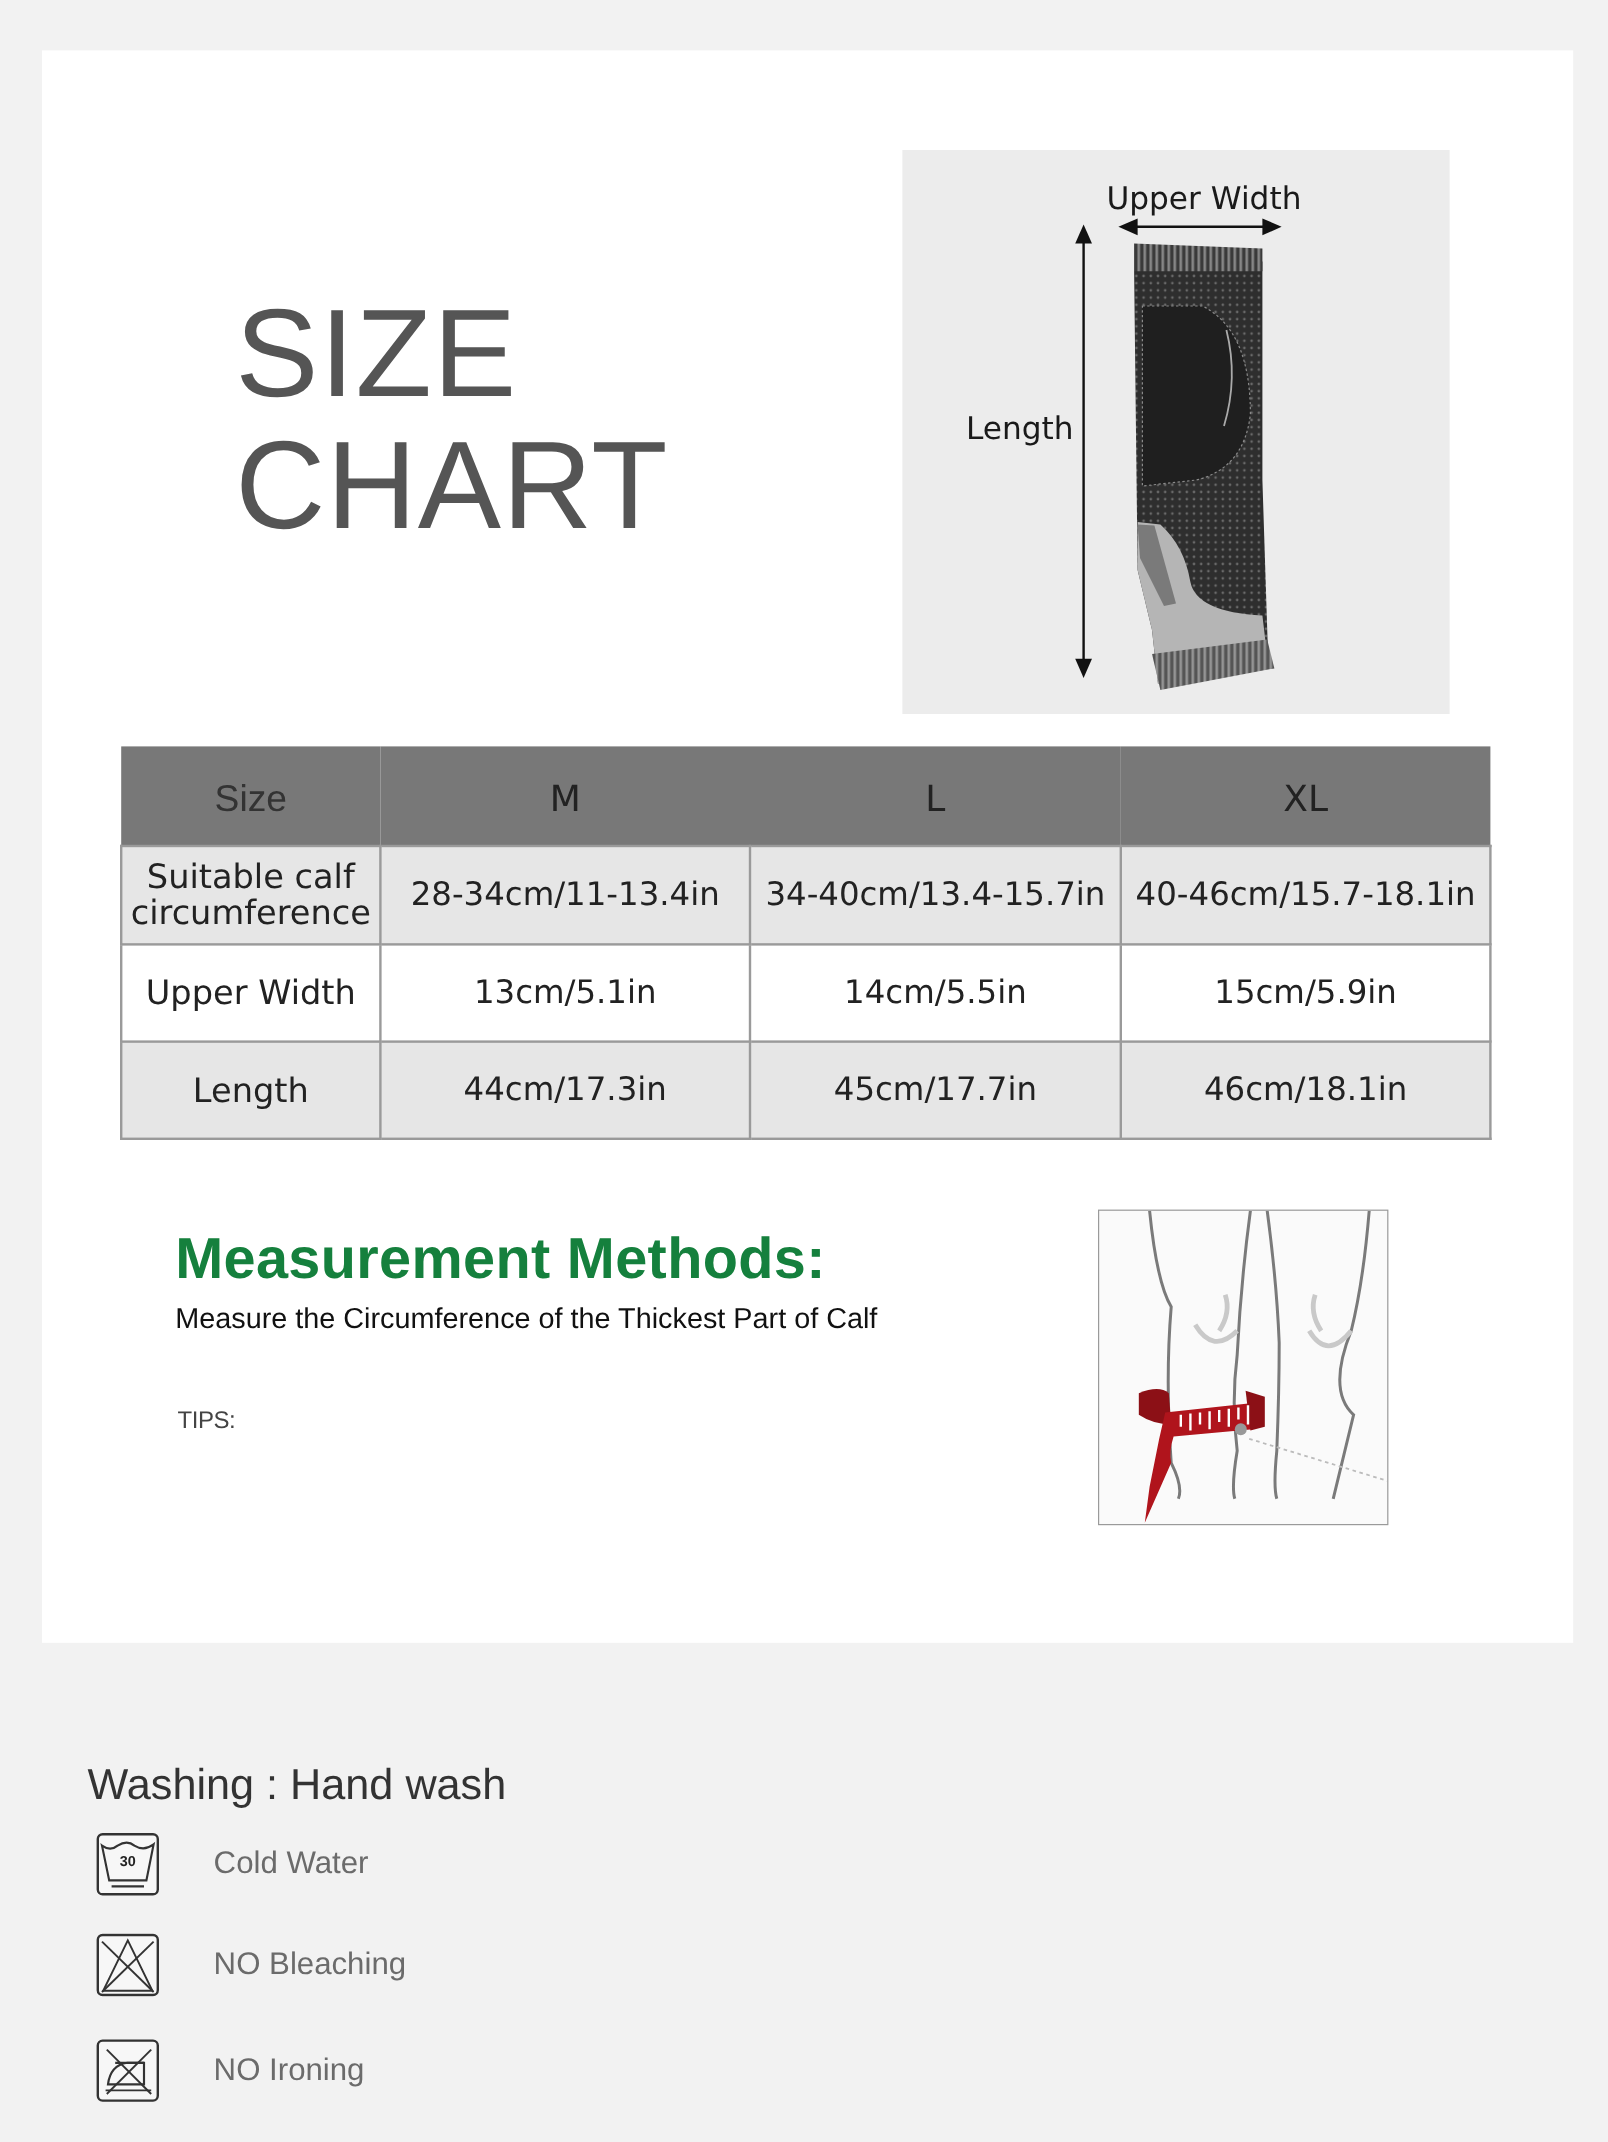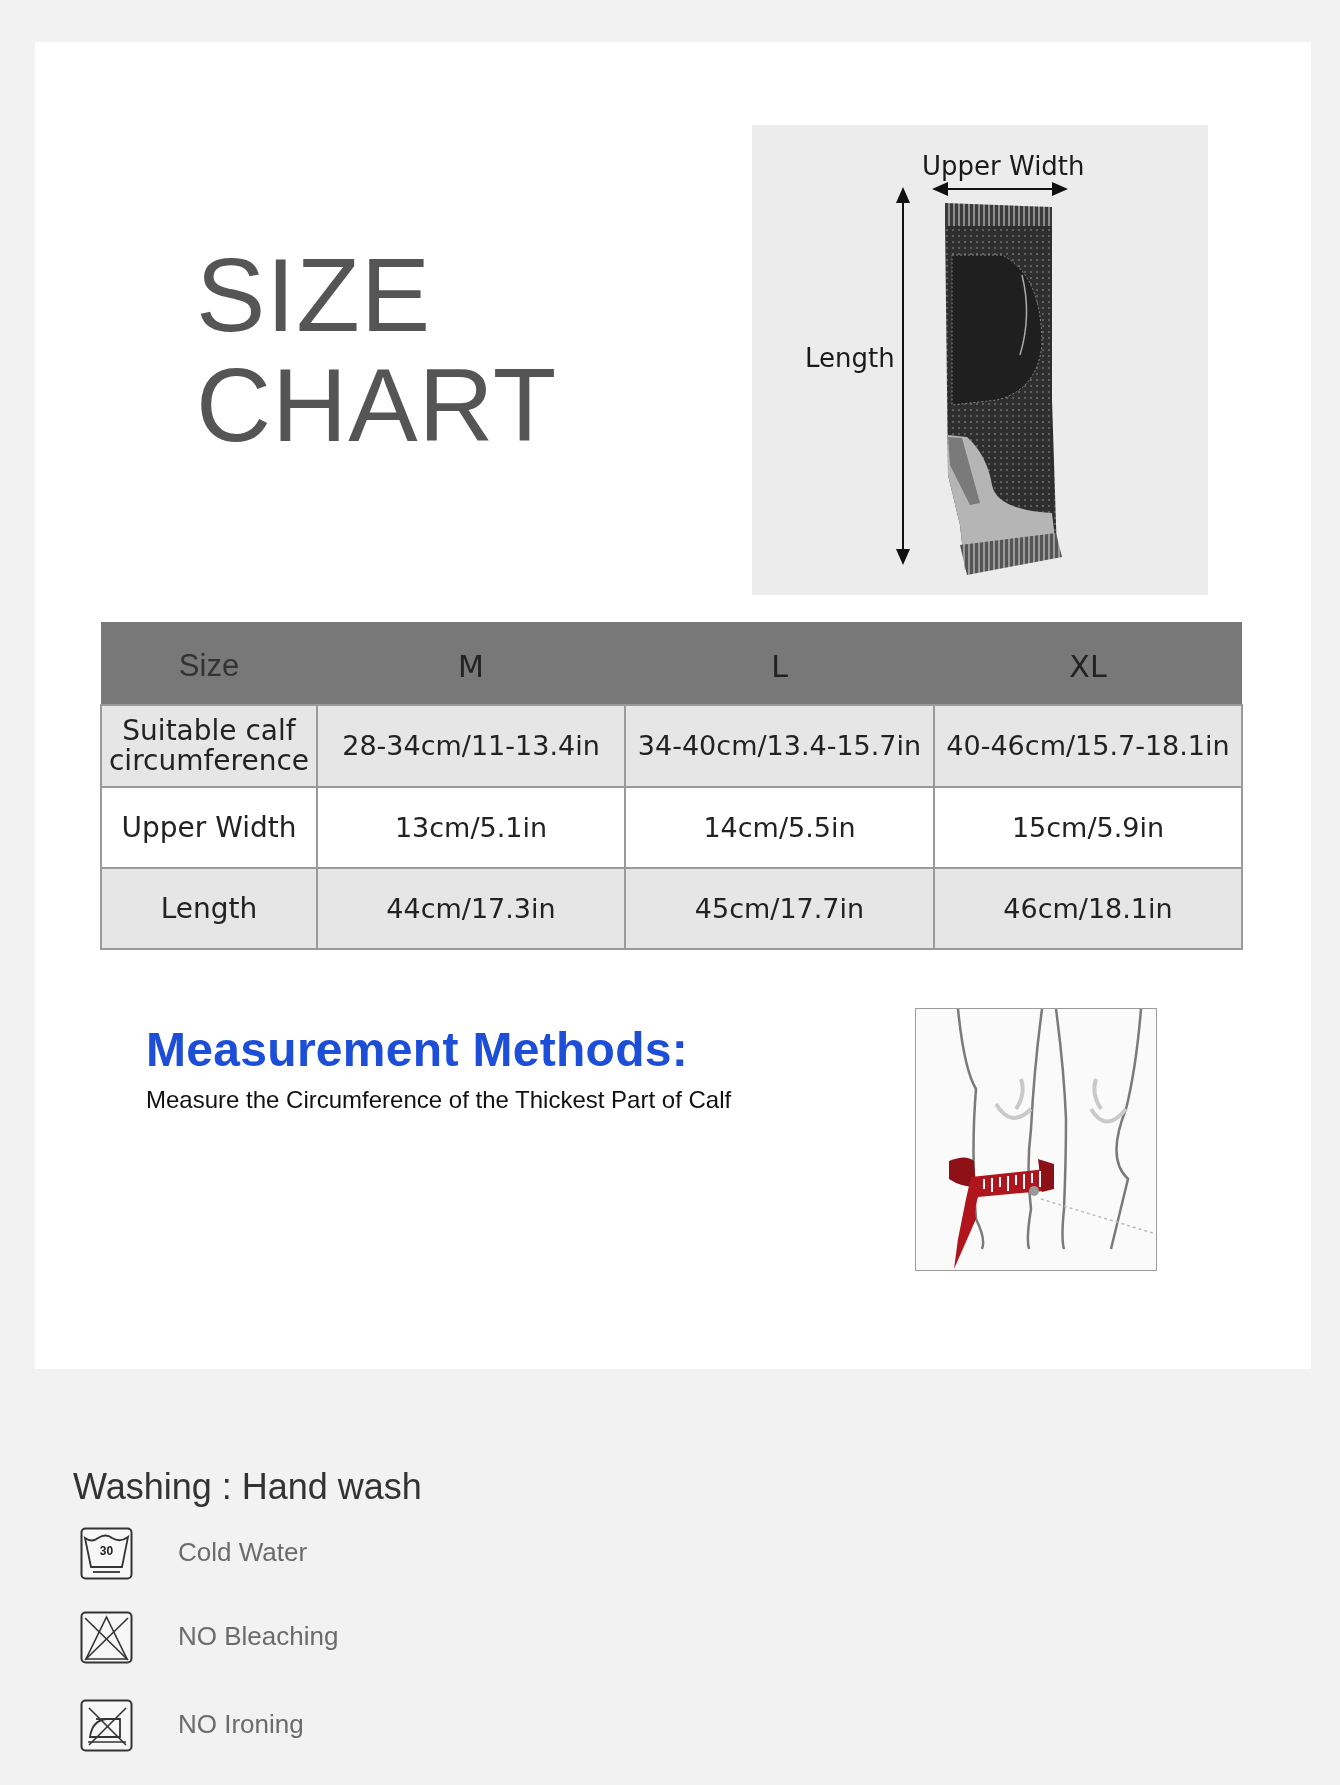--- a/index.html
+++ b/index.html
@@ -43,21 +43,21 @@
       border: 2px solid #9a9a9a; text-align: center; color: #222;
       font-size: 27px; padding: 0; line-height: 30px;
     }
     table.size tr.r0 td { background: #e6e6e6; height: 80px; }
     table.size tr.r1 td { background: #ffffff; height: 79px; }
     table.size tr.r2 td { background: #e6e6e6; height: 79px; }
     table.size td.rowhead { font-size: 28px; margin-left: 16px; }
 
     .mm-title {
       position: absolute; left: 146px; top: 1022px; font-weight: bold;
-      font-size: 48px; color: #1d4ed8; white-space: nowrap; letter-spacing: 0.3px;
+      font-size: 48px; color: #15803d; white-space: nowrap; letter-spacing: 0.3px;
     }
     .mm-sub {
       position: absolute; left: 146px; top: 1086px; font-size: 24px; color: #111;
       white-space: nowrap;
     }
     .tips {
       position: absolute; left: 148px; top: 1170px; font-size: 20px; color: #444;
       line-height: 28px; letter-spacing: -0.4px;
     }
     .tips div { white-space: nowrap; }
@@ -166,20 +166,21 @@
       <td>44cm/17.3in</td>
       <td>45cm/17.7in</td>
       <td>46cm/18.1in</td>
     </tr>
   </tbody>
 </table>
 
 <div class="mm-title">Measurement Methods:</div>
 <div class="mm-sub">Measure the Circumference of the Thickest Part of Calf</div>
 <div class="tips">
+  <div>TIPS:</div>
 </div>
 
 <div class="leg-box">
   <svg width="240" height="261" viewBox="0 0 240 261">
     <g fill="none" stroke="#7a7a7a" stroke-width="2.5">
       <path d="M42,0 Q48,60 60,80 Q55,140 60,210 Q70,230 66,240"></path>
       <path d="M126,0 Q118,60 115,120 Q110,160 115,200 Q110,230 113,240"></path>
       <path d="M140,0 Q148,60 150,110 Q150,150 148,200 Q145,230 148,240"></path>
       <path d="M225,0 Q220,60 210,100 Q190,150 212,170 Q200,220 195,240"></path>
     </g>

